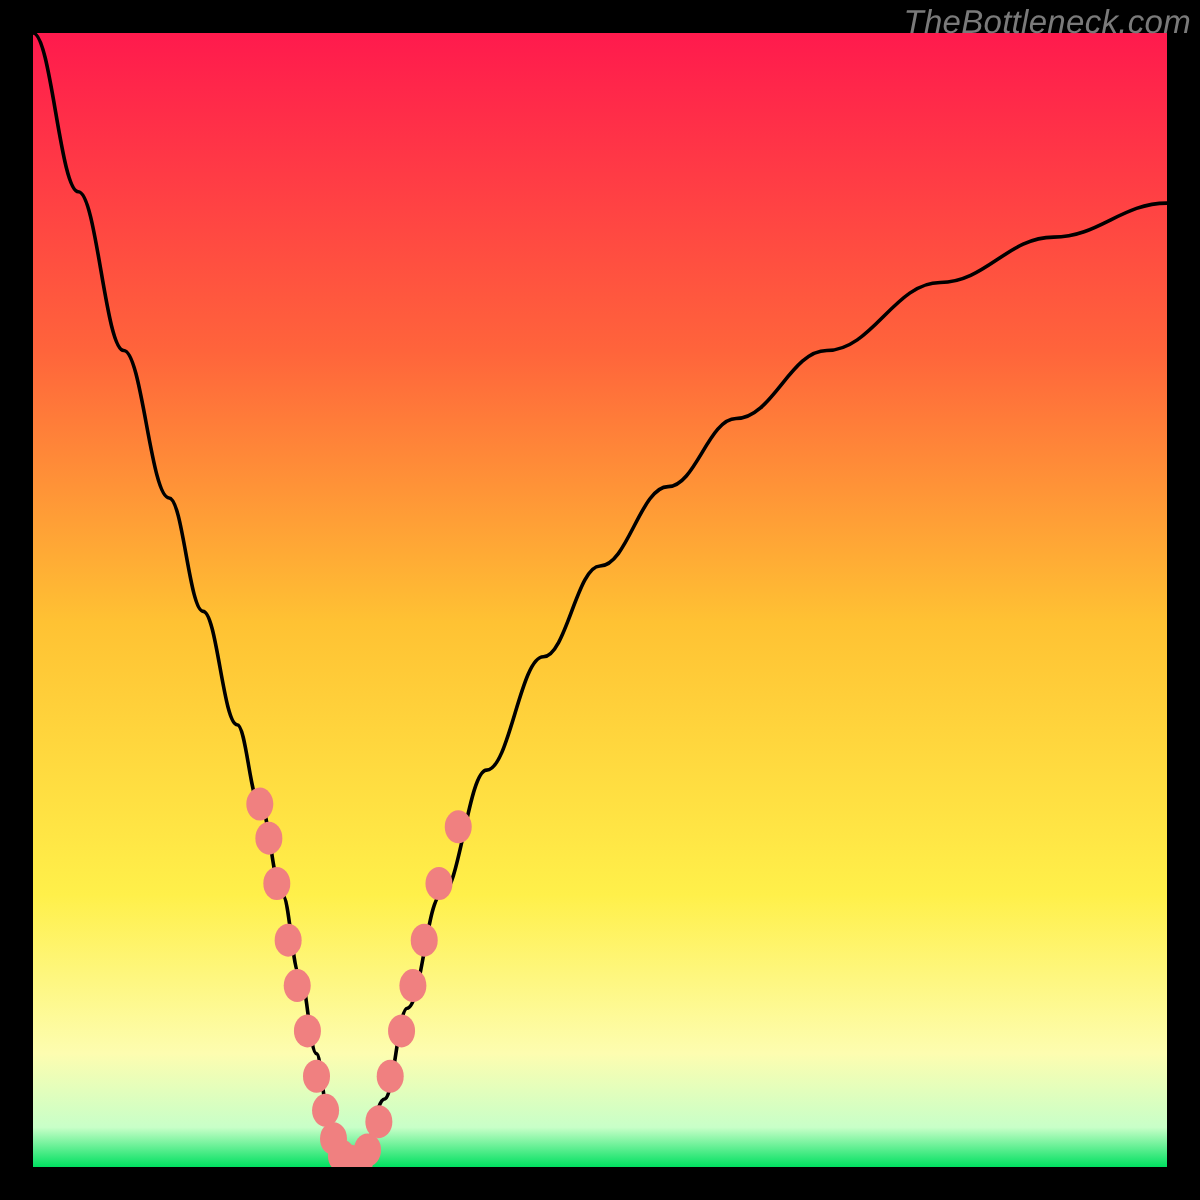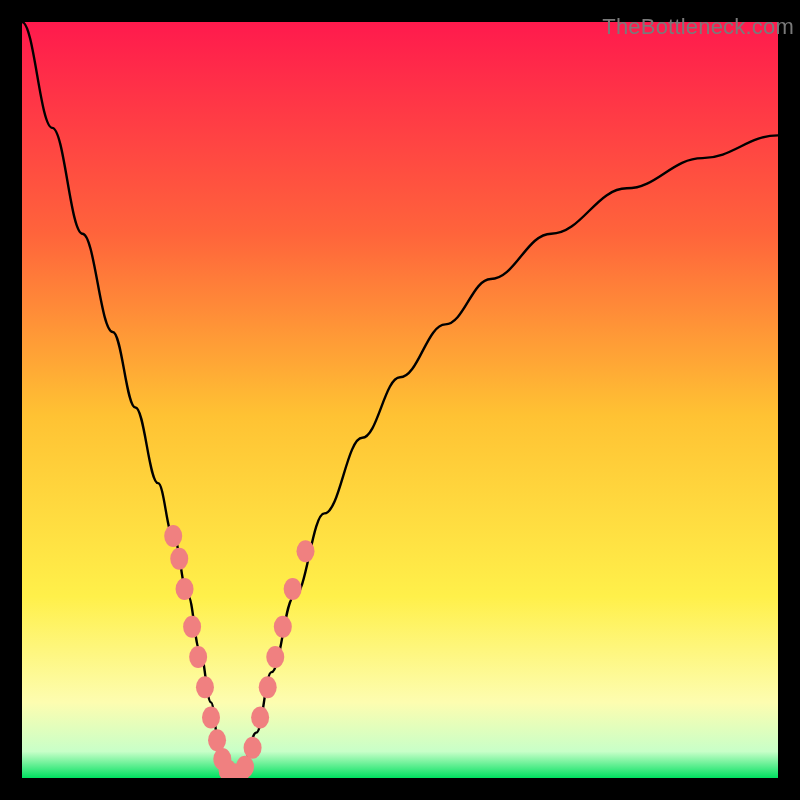--- a/index.html
+++ b/index.html
@@ -21,26 +21,27 @@
   }
   .plot {
     position: absolute;
     left: 0;
     top: 0;
     width: 756px;
     height: 756px;
   }
   .watermark {
     position: absolute;
-    top: 14px;
+    top: 2px;
     right: 6px;
     color: #7a7a7a;
     font-size: 22px;
     font-weight: 500;
     letter-spacing: 0.2px;
+    font-style: italic;
   }
 </style>
 </head>
 <body>
 
 <div class="frame">
   <svg class="plot" viewBox="0 0 756 756">
     <defs>
       <linearGradient id="bg-grad" x1="0" y1="0" x2="0" y2="1">
           <stop offset="0%" stop-color="#ff1a4d"></stop>

